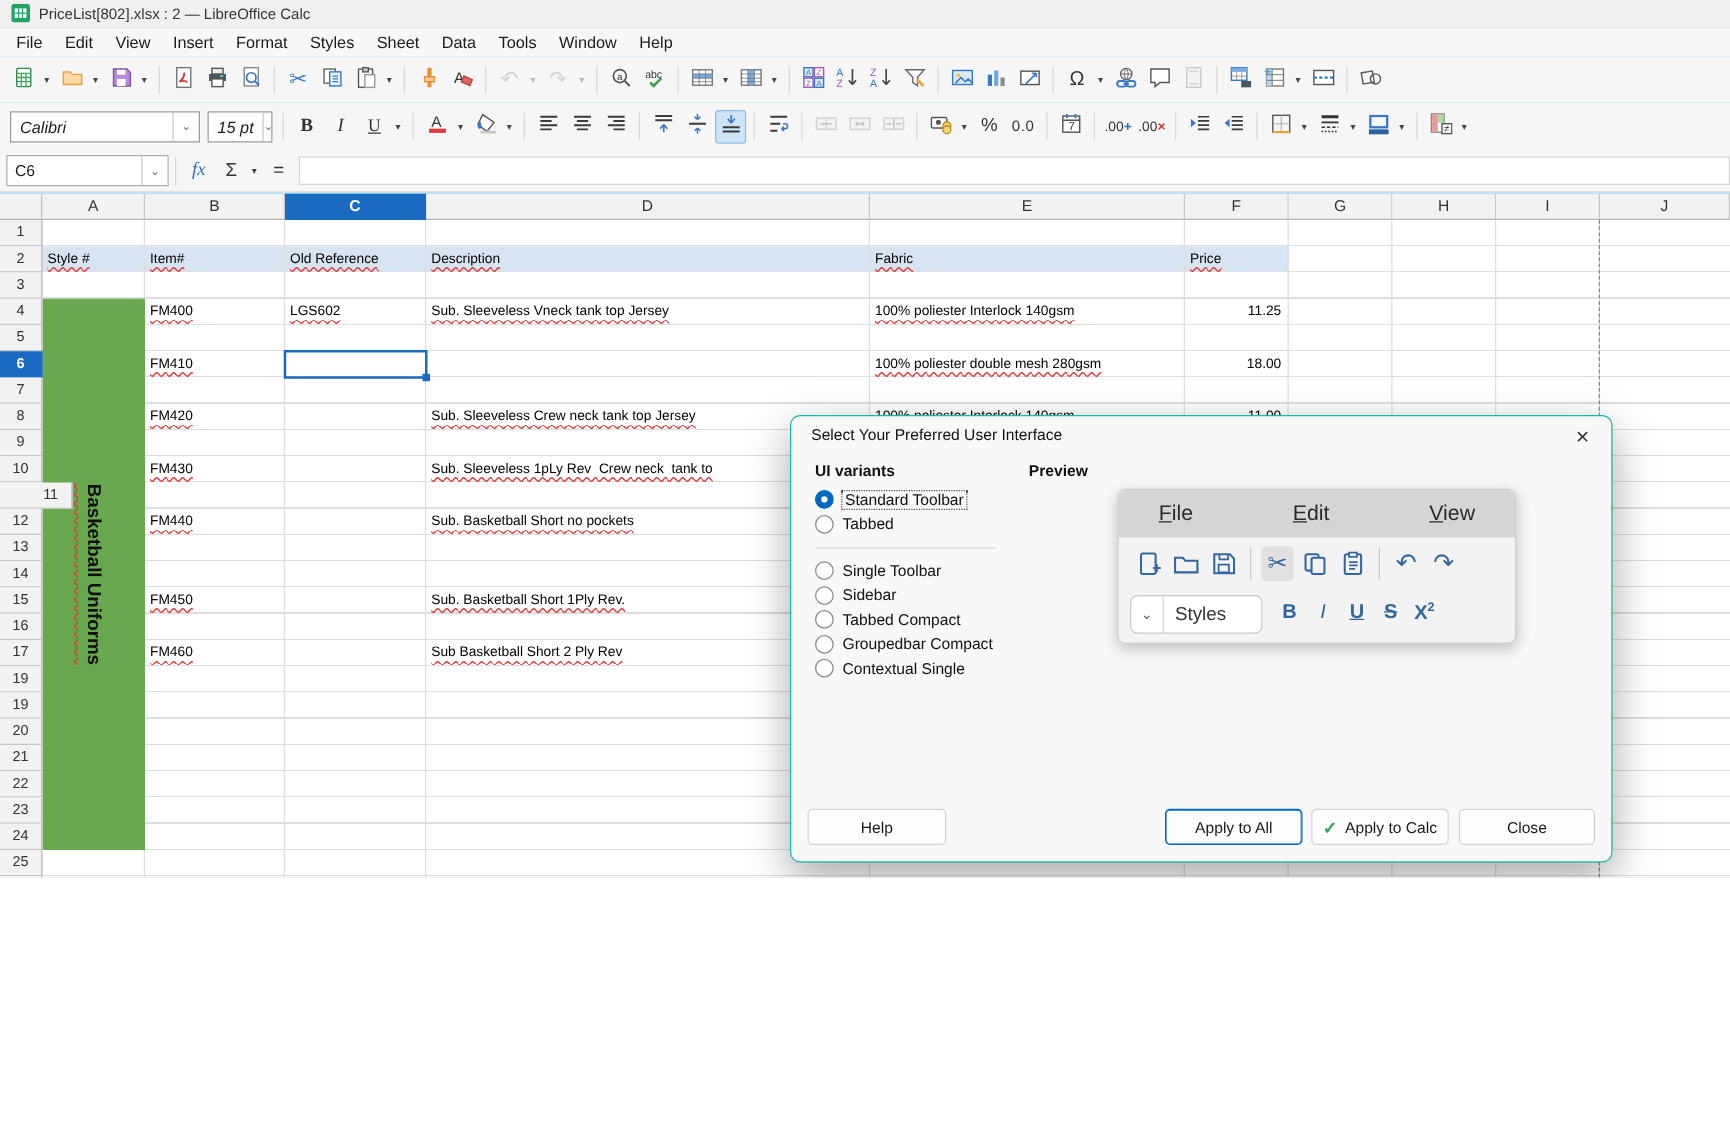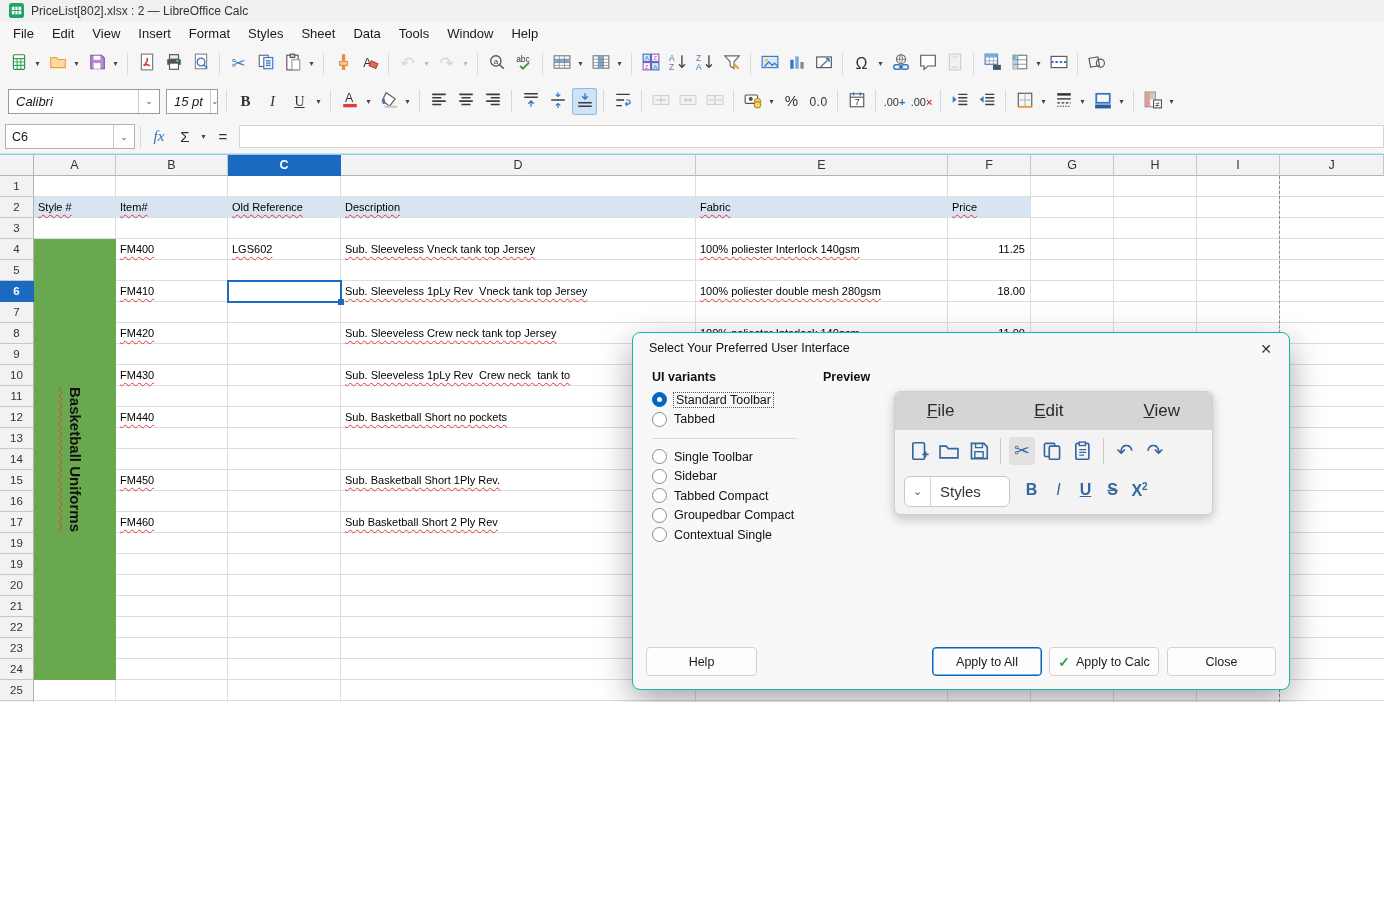--- a/index.html
+++ b/index.html
@@ -585,21 +585,21 @@
       <div class="rhead" style="top: 21px;">1</div>
       <div class="rhead" style="top: 42px;">2</div>
       <div class="rhead" style="top: 63px;">3</div>
       <div class="rhead" style="top: 84px;">4</div>
       <div class="rhead" style="top: 105px;">5</div>
       <div class="rhead sel" style="top: 126px;">6</div>
       <div class="rhead" style="top: 147px;">7</div>
       <div class="rhead" style="top: 168px;">8</div>
       <div class="rhead" style="top: 189px;">9</div>
       <div class="rhead" style="top: 210px;">10</div>
-      <div class="rhead" style="top: 231px;">11</div>
+      <div class="rhead" style="top: 231px; padding-left: 24px;">11</div>
       <div class="rhead" style="top: 252px;">12</div>
       <div class="rhead" style="top: 273px;">13</div>
       <div class="rhead" style="top: 294px;">14</div>
       <div class="rhead" style="top: 315px;">15</div>
       <div class="rhead" style="top: 336px;">16</div>
       <div class="rhead" style="top: 357px;">17</div>
       <div class="rhead" style="top: 378px;">19</div>
       <div class="rhead" style="top: 399px;">19</div>
       <div class="rhead" style="top: 420px;">20</div>
       <div class="rhead" style="top: 441px;">21</div>
@@ -626,21 +626,20 @@
       <div class="cell" style="top: 42px; left: 232px;"><span class="sp">Old Reference</span></div>
       <div class="cell" style="top: 42px; left: 345px;"><span class="sp">Description</span></div>
       <div class="cell" style="top: 42px; left: 700px;"><span class="sp">Fabric</span></div>
       <div class="cell" style="top: 42px; left: 952px;"><span class="sp">Price</span></div>
       <div class="cell" style="top: 84px; left: 120px;"><span class="sp">FM400</span></div>
       <div class="cell" style="top: 84px; left: 232px;"><span class="sp">LGS602</span></div>
       <div class="cell" style="top: 84px; left: 345px;"><span class="sp">Sub. Sleeveless Vneck tank top Jersey</span></div>
       <div class="cell" style="top: 84px; left: 700px;"><span class="sp">100% poliester Interlock 140gsm</span></div>
       <div class="cell num" style="top: 84px; left: 951px; width: 74px;"><span>11.25</span></div>
       <div class="cell" style="top: 126px; left: 120px;"><span class="sp">FM410</span></div>
-      <div class="cell" style="top: 126px; left: 345px;"><span class="sp">Sub. Sleeveless 1pLy Rev  Vneck tank top Jersey</span></div>
       <div class="cell" style="top: 126px; left: 700px;"><span class="sp">100% poliester double mesh 280gsm</span></div>
       <div class="cell num" style="top: 126px; left: 951px; width: 74px;"><span>18.00</span></div>
       <div class="cell" style="top: 168px; left: 120px;"><span class="sp">FM420</span></div>
       <div class="cell" style="top: 168px; left: 345px;"><span class="sp">Sub. Sleeveless Crew neck tank top Jersey</span></div>
       <div class="cell" style="top: 168px; left: 700px;"><span class="sp">100% poliester Interlock 140gsm</span></div>
       <div class="cell num" style="top: 168px; left: 951px; width: 74px;"><span>11.00</span></div>
       <div class="cell" style="top: 210px; left: 120px;"><span class="sp">FM430</span></div>
       <div class="cell" style="top: 210px; left: 345px;"><span class="sp">Sub. Sleeveless 1pLy Rev  Crew neck  tank to</span></div>
       <div class="cell" style="top: 252px; left: 120px;"><span class="sp">FM440</span></div>
       <div class="cell" style="top: 252px; left: 345px;"><span class="sp">Sub. Basketball Short no pockets</span></div>

